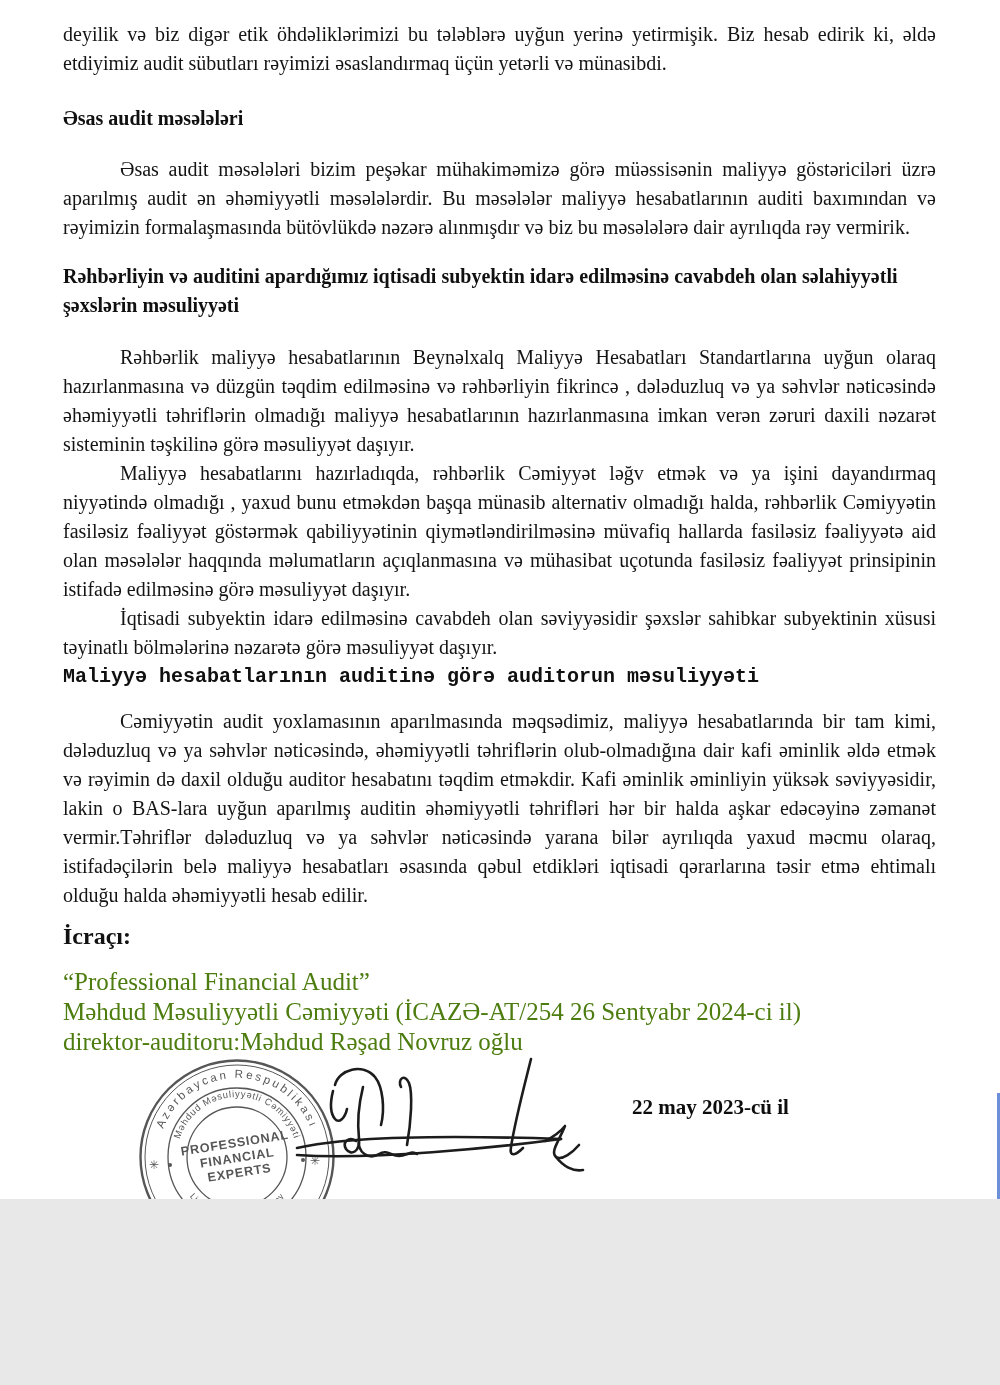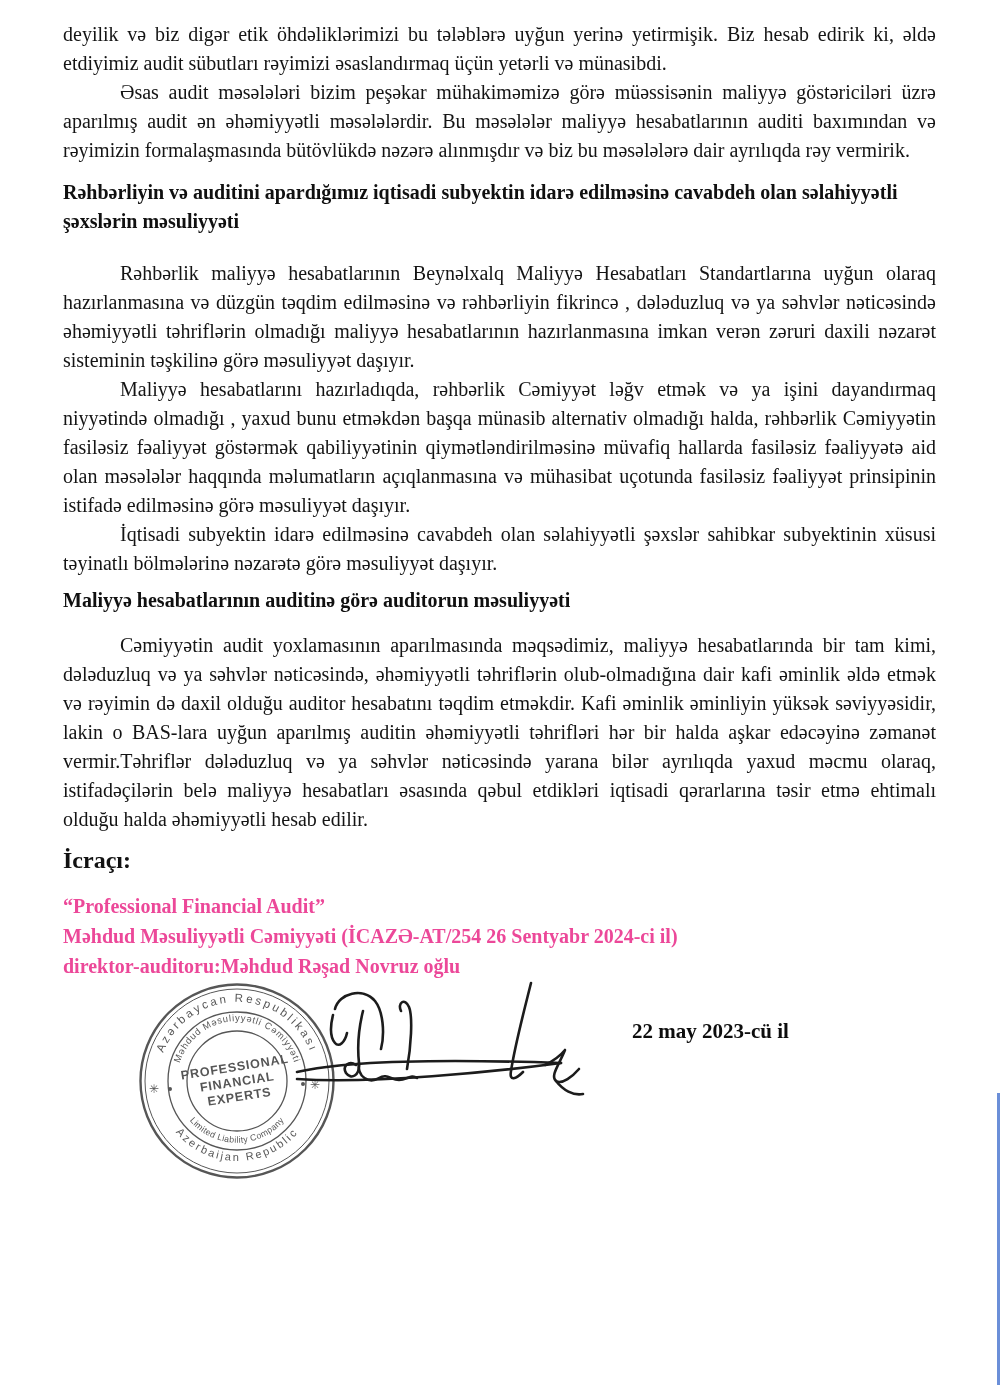--- a/index.html
+++ b/index.html
@@ -1,20 +1,20 @@
 <!DOCTYPE html>
 <html style="--ink: #3f3f3f; --blue: #6b8fd8;"><head>
 <meta charset="utf-8">
 <style>
   * { margin: 0; padding: 0; box-sizing: border-box; }
   html, body { background: #e8e8e8; }
   .page {
     position: relative;
     width: 1000px;
-    height: 1385px;
+    height: 1199px;
     margin: 0 auto;
     background: #ffffff;
     overflow: hidden;
     font-family: "Liberation Serif", "DejaVu Serif", serif;
     color: #111;
     padding: 20px 64px 0 63px;
   }
   p.body {
     font-size: 20px;
     line-height: 29px;
@@ -24,34 +24,34 @@
   }
   p.body.no-indent { text-indent: 0; }
   h2.doc-heading {
     font-size: 20px;
     line-height: 29px;
     font-weight: bold;
     text-align: left;
     color: #101010;
     margin: 26px 0 22px 0;
   }
-  h2.doc-heading.tight-top { margin-top: 13px; margin-bottom: 23px; }
-  h2.doc-heading.h3 { margin-top: 8px; margin-bottom: 16px; }
+  h2.doc-heading.tight-top { margin-top: 20px; margin-bottom: 23px; }
+  h2.doc-heading.h3 { margin-top: 0; margin-bottom: 16px; font-family: Liberation Mono, monospace; }
   .executor {
     font-size: 24px;
     line-height: 29px;
     font-weight: bold;
     margin-top: 12px;
   }
   .company-block { margin-top: 16px; }
   .company-block p {
-    font-size: 20px;
+    font-size: 25px;
     line-height: 30px;
-    font-weight: bold;
-    color: #ec4899;
+    font-weight: normal;
+    color: #4d7c0f;
   }
   .sign-area {
     position: relative;
     height: 237px;
     width: 100%;
   }
   .stamp-svg {
     position: absolute;
     left: 74px;
     top: 0;
@@ -96,28 +96,29 @@
     letter-spacing: 0.8px;
   }
 </style>
 </head>
 <body>
 
 <div class="page">
 
   <p class="body no-indent">deyilik və biz digər etik öhdəliklərimizi bu tələblərə uyğun yerinə yetirmişik. Biz hesab edirik ki, əldə etdiyimiz audit sübutları rəyimizi əsaslandırmaq üçün yetərli və münasibdi.</p>
 
+  <h2 class="doc-heading">Əsas audit məsələləri</h2>
 
   <p class="body">Əsas audit məsələləri bizim peşəkar mühakiməmizə görə müəssisənin maliyyə göstəriciləri üzrə aparılmış audit ən əhəmiyyətli məsələlərdir. Bu məsələlər maliyyə hesabatlarının auditi baxımından və rəyimizin formalaşmasında bütövlükdə nəzərə alınmışdır və biz bu məsələlərə dair ayrılıqda rəy vermirik.</p>
 
   <h2 class="doc-heading tight-top">Rəhbərliyin və auditini apardığımız iqtisadi subyektin idarə edilməsinə cavabdeh olan səlahiyyətli şəxslərin məsuliyyəti</h2>
 
   <p class="body">Rəhbərlik maliyyə hesabatlarının Beynəlxalq Maliyyə Hesabatları Standartlarına uyğun olaraq hazırlanmasına və düzgün təqdim edilməsinə və rəhbərliyin fikrincə , dələduzluq və ya səhvlər nəticəsində əhəmiyyətli təhriflərin olmadığı maliyyə hesabatlarının hazırlanmasına imkan verən zəruri daxili nəzarət sisteminin təşkilinə görə məsuliyyət daşıyır.</p>
   <p class="body">Maliyyə hesabatlarını hazırladıqda, rəhbərlik Cəmiyyət ləğv etmək və ya işini dayandırmaq niyyətində olmadığı , yaxud bunu etməkdən başqa münasib alternativ olmadığı halda, rəhbərlik Cəmiyyətin fasiləsiz fəaliyyət göstərmək qabiliyyətinin qiymətləndirilməsinə müvafiq hallarda fasiləsiz fəaliyyətə aid olan məsələlər haqqında məlumatların açıqlanmasına və mühasibat uçotunda fasiləsiz fəaliyyət prinsipinin istifadə edilməsinə görə məsuliyyət daşıyır.</p>
-  <p class="body">İqtisadi subyektin idarə edilməsinə cavabdeh olan səlahiyyətli şəxslər sahibkar subyektinin xüsusi təyinatlı bölmələrinə nəzarətə görə məsuliyyət daşıyır.</p>
+  <p class="body">İqtisadi subyektin idarə edilməsinə cavabdeh olan səviyyəsidir şəxslər sahibkar subyektinin xüsusi təyinatlı bölmələrinə nəzarətə görə məsuliyyət daşıyır.</p>
 
   <h2 class="doc-heading h3">Maliyyə hesabatlarının auditinə görə auditorun məsuliyyəti</h2>
 
   <p class="body">Cəmiyyətin audit yoxlamasının aparılmasında məqsədimiz, maliyyə hesabatlarında bir tam kimi, dələduzluq və ya səhvlər nəticəsində, əhəmiyyətli təhriflərin olub-olmadığına dair kafi əminlik əldə etmək və rəyimin də daxil olduğu auditor hesabatını təqdim etməkdir. Kafi əminlik əminliyin yüksək səviyyəsidir, lakin o BAS-lara uyğun aparılmış auditin əhəmiyyətli təhrifləri hər bir halda aşkar edəcəyinə zəmanət vermir.Təhriflər dələduzluq və ya səhvlər nəticəsində yarana bilər ayrılıqda yaxud məcmu olaraq, istifadəçilərin belə maliyyə hesabatları əsasında qəbul etdikləri iqtisadi qərarlarına təsir etmə ehtimalı olduğu halda əhəmiyyətli hesab edilir.</p>
 
   <p class="executor">İcraçı:</p>
 
   <div class="company-block">
     <p>“Professional Financial Audit”</p>
     <p>Məhdud Məsuliyyətli Cəmiyyəti (İCAZƏ-AT/254 26 Sentyabr 2024-ci il)</p>

